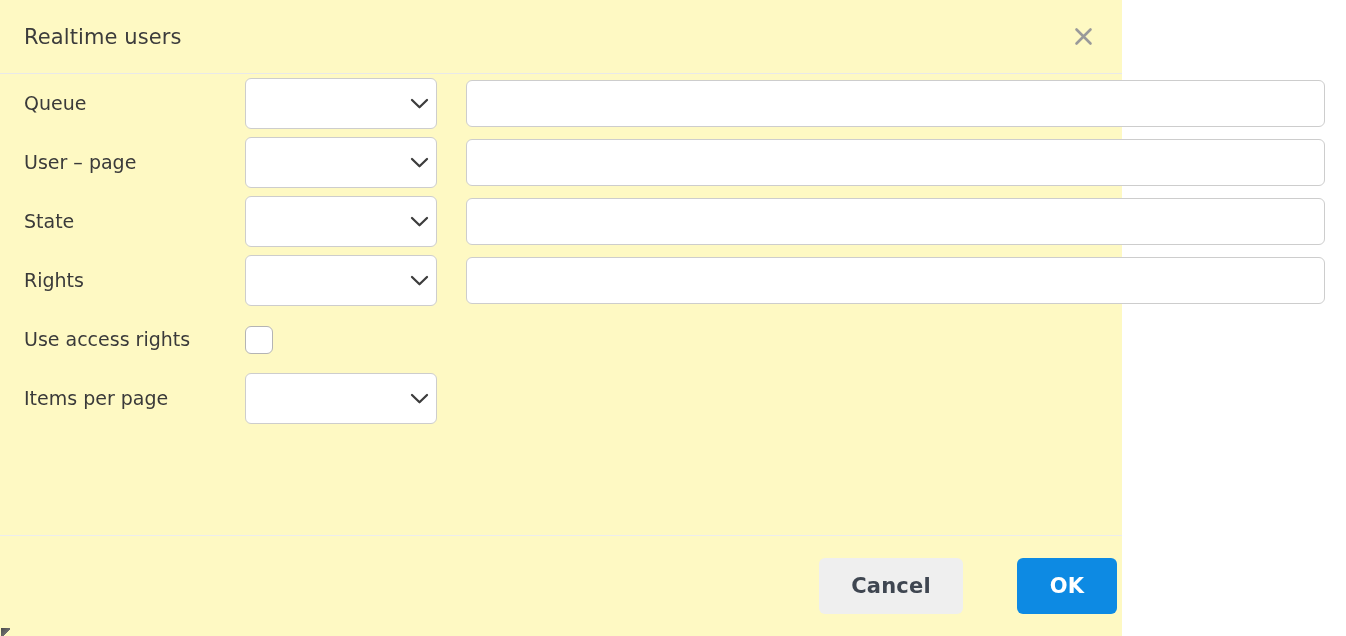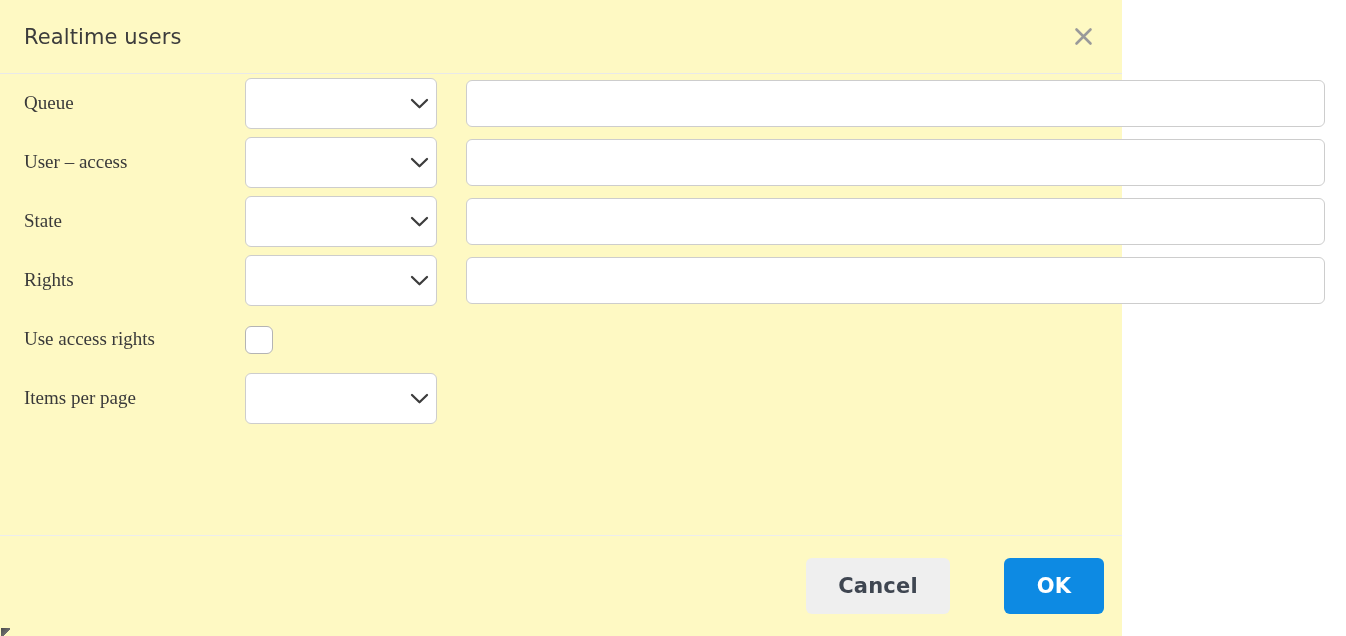--- a/index.html
+++ b/index.html
@@ -65,21 +65,20 @@
     padding-left: 24px;
   }
   .row-label {
     width: 221px;
     min-width: 221px;
     font-size: 19px;
     color: #3a3a3a;
     font-weight: 400;
     line-height: 1.2;
     white-space: nowrap;
-    font-family: Liberation Serif, serif;
   }
 
   .select-wrap {
     position: relative;
     width: 192px;
     min-width: 192px;
     height: 51px;
   }
   .sel {
     width: 192px;
@@ -146,21 +145,21 @@
   }
 
   
   .dialog-footer {
     height: 101px;
     min-height: 101px;
     border-top: 1px solid #ededed;
     display: flex;
     align-items: center;
     justify-content: flex-end;
-    padding-right: 18px;
+    padding-right: 5px;
     gap: 22px;
   }
   .btn {
     height: 56px;
     border: none;
     border-radius: 6px;
     font-size: 21px;
     font-weight: bold;
     font-family: "DejaVu Sans", "Liberation Sans", sans-serif;
     cursor: pointer;
@@ -213,21 +212,21 @@
         <span class="chevron">
           <svg width="19" height="12" viewBox="0 0 19 12" aria-hidden="true">
             <path d="M2 2.5 L9.5 9.8 L17 2.5" stroke="#3d3d3d" stroke-width="2.3" fill="none" stroke-linecap="round" stroke-linejoin="round"></path>
           </svg>
         </span>
       </div>
       <input class="text-input" type="text" placeholder="" style="">
     </div>
 
     <div class="form-row">
-      <div class="row-label">User – access</div>
+      <div class="row-label">User – page</div>
       <div class="select-wrap">
         <select class="sel"><option></option></select>
         <span class="chevron">
           <svg width="19" height="12" viewBox="0 0 19 12" aria-hidden="true">
             <path d="M2 2.5 L9.5 9.8 L17 2.5" stroke="#3d3d3d" stroke-width="2.3" fill="none" stroke-linecap="round" stroke-linejoin="round"></path>
           </svg>
         </span>
       </div>
       <input class="text-input" type="text" placeholder="" style="">
     </div>

